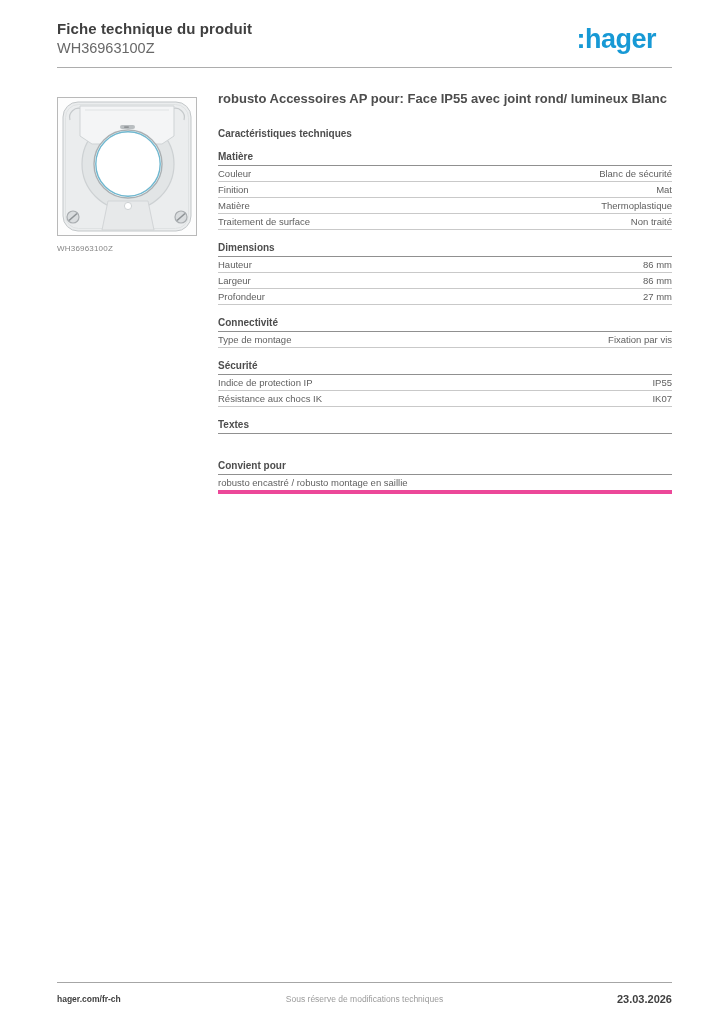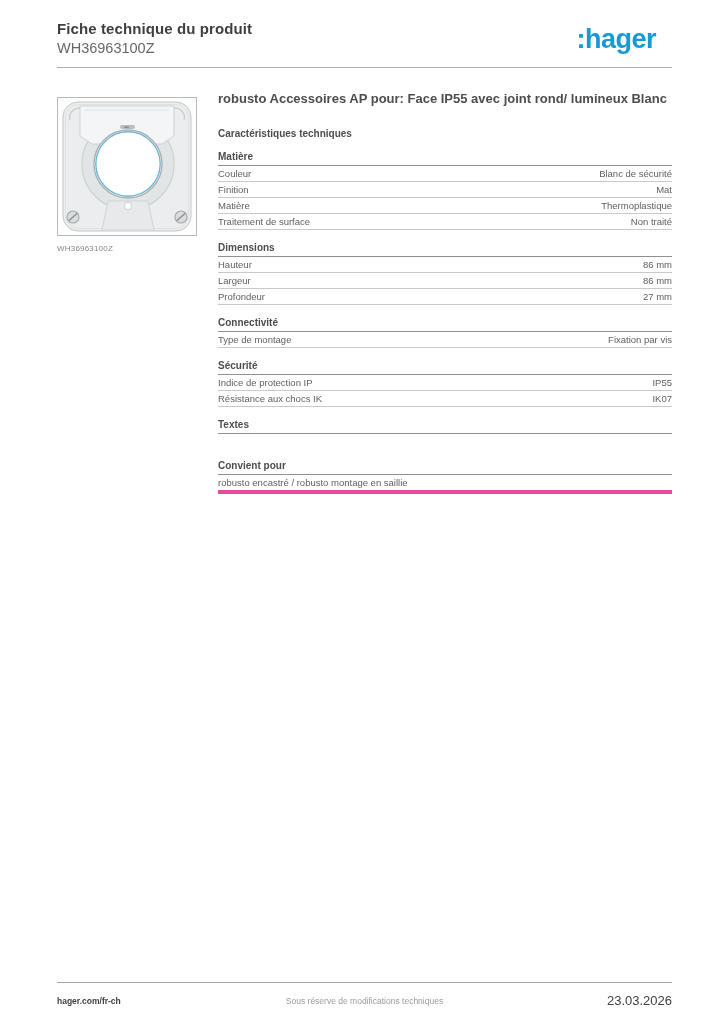--- a/index.html
+++ b/index.html
@@ -66,21 +66,21 @@
   }
 
   
   .footer-rule { position: absolute; left: 57px; right: 52px; top: 982px; height: 1px; background: #a6a6a6; }
   .footer {
     position: absolute; left: 57px; right: 52px; top: 993px;
     display: flex; justify-content: space-between; align-items: center;
   }
   .footer-left  { font-size: 8.5px; font-weight: bold; color: #3f3f3f; }
   .footer-center{ font-size: 8.5px; color: #9b9b9b; position: absolute; left: 0; right: 0; text-align: center; }
-  .footer-right { font-size: 13px; font-weight: normal; color: #3f3f3f; }
+  .footer-right { font-size: 11px; font-weight: bold; color: #3f3f3f; }
 </style>
 </head>
 <body>
 
 <div class="page">
 
   <div class="header">
     <div class="doc-title">Fiche technique du produit</div>
     <div class="doc-ref">WH36963100Z</div>
     <div class="logo" style="color: rgb(23, 153, 213);">:hager</div>

